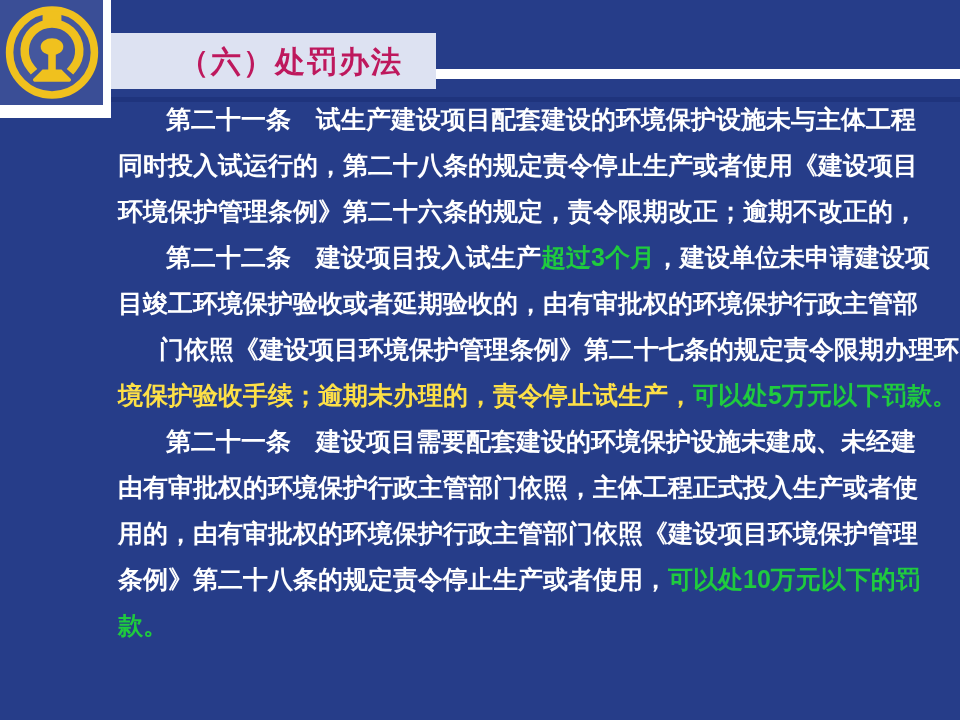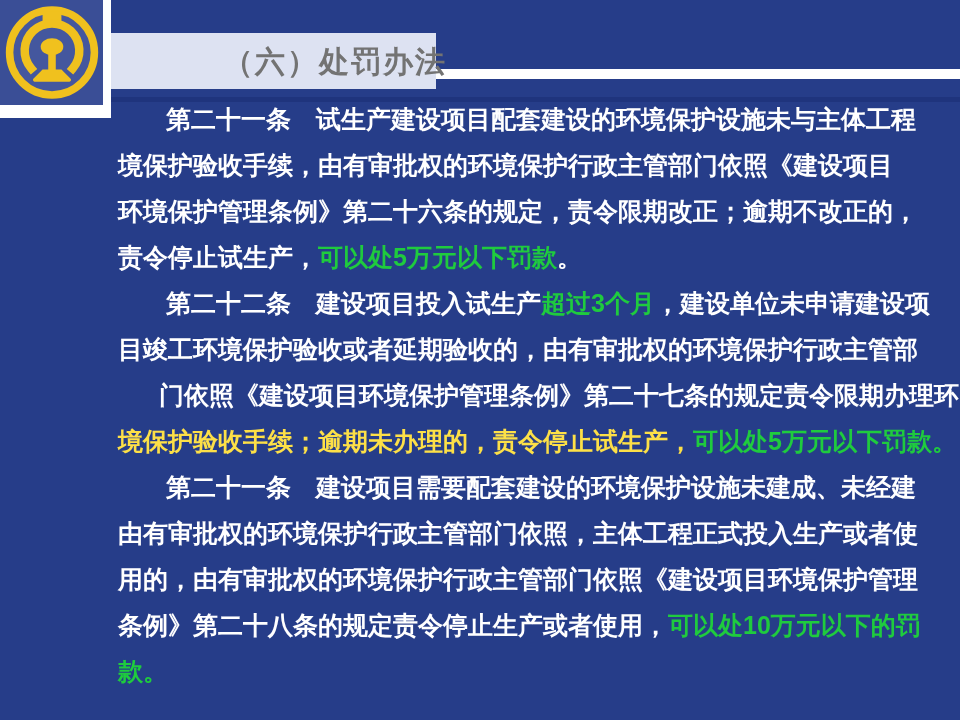--- a/index.html
+++ b/index.html
@@ -53,23 +53,22 @@
     background: #DDE2F2;
   }
   #page-title {
     position: absolute;
     left: 68px; top: 0;
     height: 56px;
     line-height: 58px;
     font-size: 30px;
     font-weight: bold;
     letter-spacing: 2px;
-    color: #737373;
+    color: #be185d;
     white-space: nowrap;
-    margin-left: 44px;
   }
   
   #body-text {
     position: absolute;
     left: 118px; top: 96px;
     width: 830px;
     font-size: 25px;
     font-weight: bold;
     color: #FFFFFF;
   }
@@ -108,23 +107,22 @@
       </svg>
     </div>
   </div>
 
   <div id="title-bar">
     <div id="page-title">（六）处罚办法</div>
   </div>
 
   <div id="body-text">
       <div class="line indent"><span style="color: rgb(255, 255, 255);">第二十一条　试生产建设项目配套建设的环境保护设施未与主体工程</span></div>
-      <div class="line"><span style="color: rgb(255, 255, 255);">境保护验收手续，由有审批权的环境保护行政主管部门依照《建设项目</span></div>
+      <div class="line"><span style="color: rgb(255, 255, 255);">同时投入试运行的，第二十八条的规定责令停止生产或者使用《建设项目</span></div>
       <div class="line"><span style="color: rgb(255, 255, 255);">环境保护管理条例》第二十六条的规定，责令限期改正；逾期不改正的，</span></div>
-      <div class="line"><span style="color: rgb(255, 255, 255);">责令停止试生产，</span><span style="color: rgb(31, 203, 62);">可以处5万元以下罚款</span><span style="color: rgb(255, 255, 255);">。</span></div>
       <div class="line indent"><span style="color: rgb(255, 255, 255);">第二十二条　建设项目投入试生产</span><span style="color: rgb(31, 203, 62);">超过3个月</span><span style="color: rgb(255, 255, 255);">，建设单位未申请建设项</span></div>
       <div class="line"><span style="color: rgb(255, 255, 255);">目竣工环境保护验收或者延期验收的，由有审批权的环境保护行政主管部</span></div>
       <div class="line"><span style="color: rgb(255, 255, 255); margin-left: 41px;">门依照《建设项目环境保护管理条例》第二十七条的规定责令限期办理环</span></div>
       <div class="line"><span style="color: #fde047;">境保护验收手续；逾期未办理的，责令停止试生产，</span><span style="color: rgb(31, 203, 62);">可以处5万元以下罚款。</span></div>
       <div class="line indent"><span style="color: rgb(255, 255, 255);">第二十一条　建设项目需要配套建设的环境保护设施未建成、未经建</span></div>
       <div class="line"><span style="color: rgb(255, 255, 255);">由有审批权的环境保护行政主管部门依照，主体工程正式投入生产或者使</span></div>
       <div class="line"><span style="color: rgb(255, 255, 255);">用的，由有审批权的环境保护行政主管部门依照《建设项目环境保护管理</span></div>
       <div class="line"><span style="color: rgb(255, 255, 255);">条例》第二十八条的规定责令停止生产或者使用，</span><span style="color: rgb(31, 203, 62);">可以处10万元以下的罚</span></div>
       <div class="line"><span style="color: rgb(31, 203, 62);">款。</span></div>
     </div>

